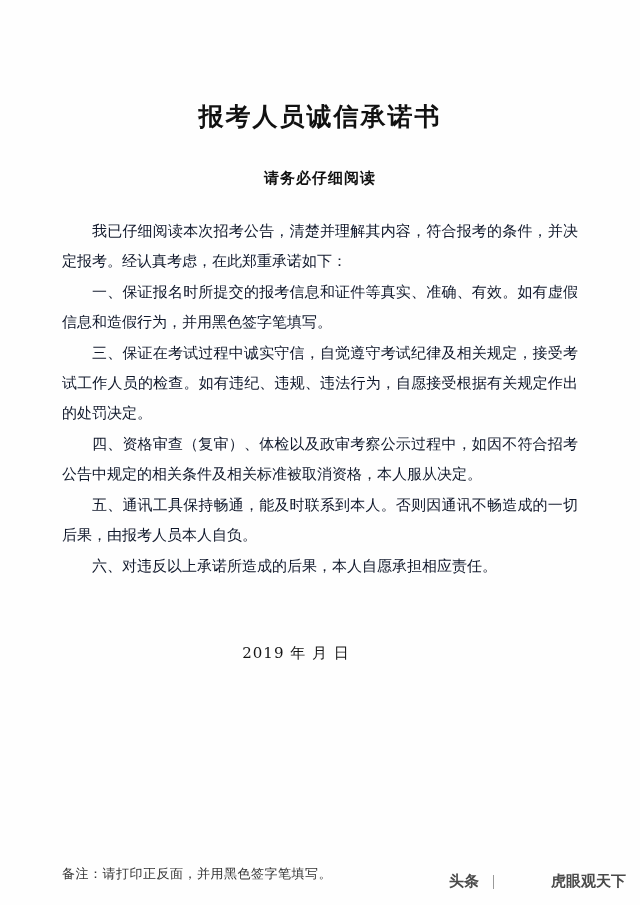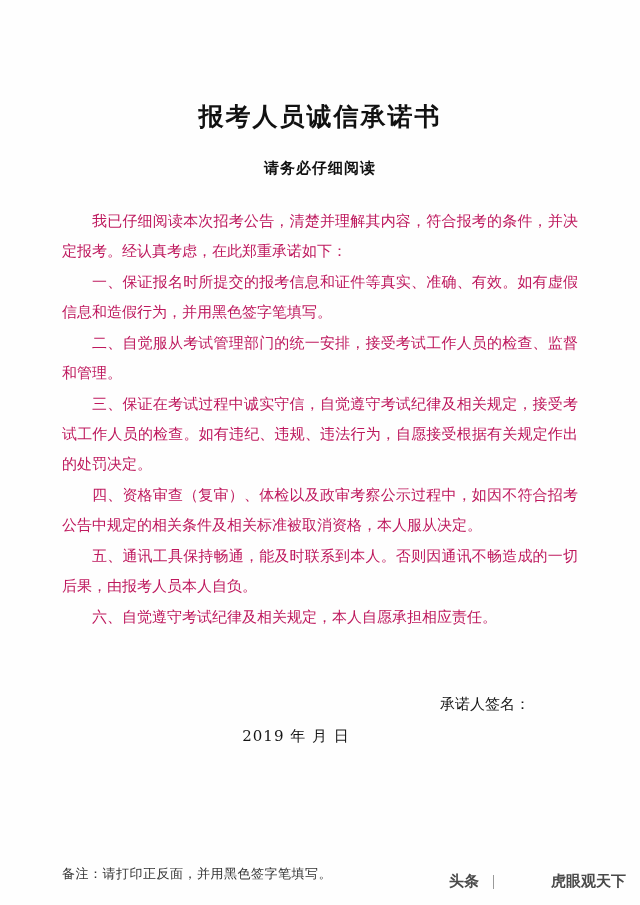--- a/index.html
+++ b/index.html
@@ -29,34 +29,34 @@
     font-weight: bold;
     letter-spacing: 2px;
     margin-top: 100px;
     color: #111;
   }
   .doc-subtitle {
     text-align: center;
     font-size: 15px;
     font-weight: bold;
     letter-spacing: 1px;
-    margin-top: 26px;
+    margin-top: 36px;
     color: #111;
   }
   .body-block {
     margin: 28px 62px 0 62px;
   }
   .para {
     font-size: 15px;
     line-height: 30px;
     text-align: justify;
     text-justify: inter-ideograph;
     text-indent: 2em;
     margin: 0 0 1px 0;
-    color: #be185d;
+    color: #0f172a;
   }
   .sign-block {
     margin: 56px 62px 0 62px;
     font-size: 15px;
     line-height: 32px;
     color: #151515;
   }
   .sign-line {
     text-align: right;
     padding-right: 48px;
@@ -109,29 +109,27 @@
 
 <div class="page">
 
   <div class="doc-title">报考人员诚信承诺书</div>
 
   <div class="doc-subtitle">请务必仔细阅读</div>
 
   <div class="body-block">
     <p class="para">我已仔细阅读本次招考公告，清楚并理解其内容，符合报考的条件，并决定报考。经认真考虑，在此郑重承诺如下：</p>
     <p class="para">一、保证报名时所提交的报考信息和证件等真实、准确、有效。如有虚假信息和造假行为，并用黑色签字笔填写。</p>
-    <p class="para">二、自觉服从考试管理部门的统一安排，接受考试工作人员的检查、监督和管理。</p>
     <p class="para">三、保证在考试过程中诚实守信，自觉遵守考试纪律及相关规定，接受考试工作人员的检查。如有违纪、违规、违法行为，自愿接受根据有关规定作出的处罚决定。</p>
     <p class="para">四、资格审查（复审）、体检以及政审考察公示过程中，如因不符合招考公告中规定的相关条件及相关标准被取消资格，本人服从决定。</p>
     <p class="para">五、通讯工具保持畅通，能及时联系到本人。否则因通讯不畅造成的一切后果，由报考人员本人自负。</p>
-    <p class="para">六、自觉遵守考试纪律及相关规定，本人自愿承担相应责任。</p>
+    <p class="para">六、对违反以上承诺所造成的后果，本人自愿承担相应责任。</p>
   </div>
 
   <div class="sign-block">
-    <div class="sign-line">承诺人签名：</div>
     <div class="date-line">2019 年    月    日</div>
   </div>
 
   <div class="footer-note">备注：请打印正反面，并用黑色签字笔填写。</div>
 
   <div class="watermark">
     <span class="wm-logo">头条</span>
     <span class="wm-sep"></span>
     <span class="wm-text">虎眼观天下</span>
   </div>

